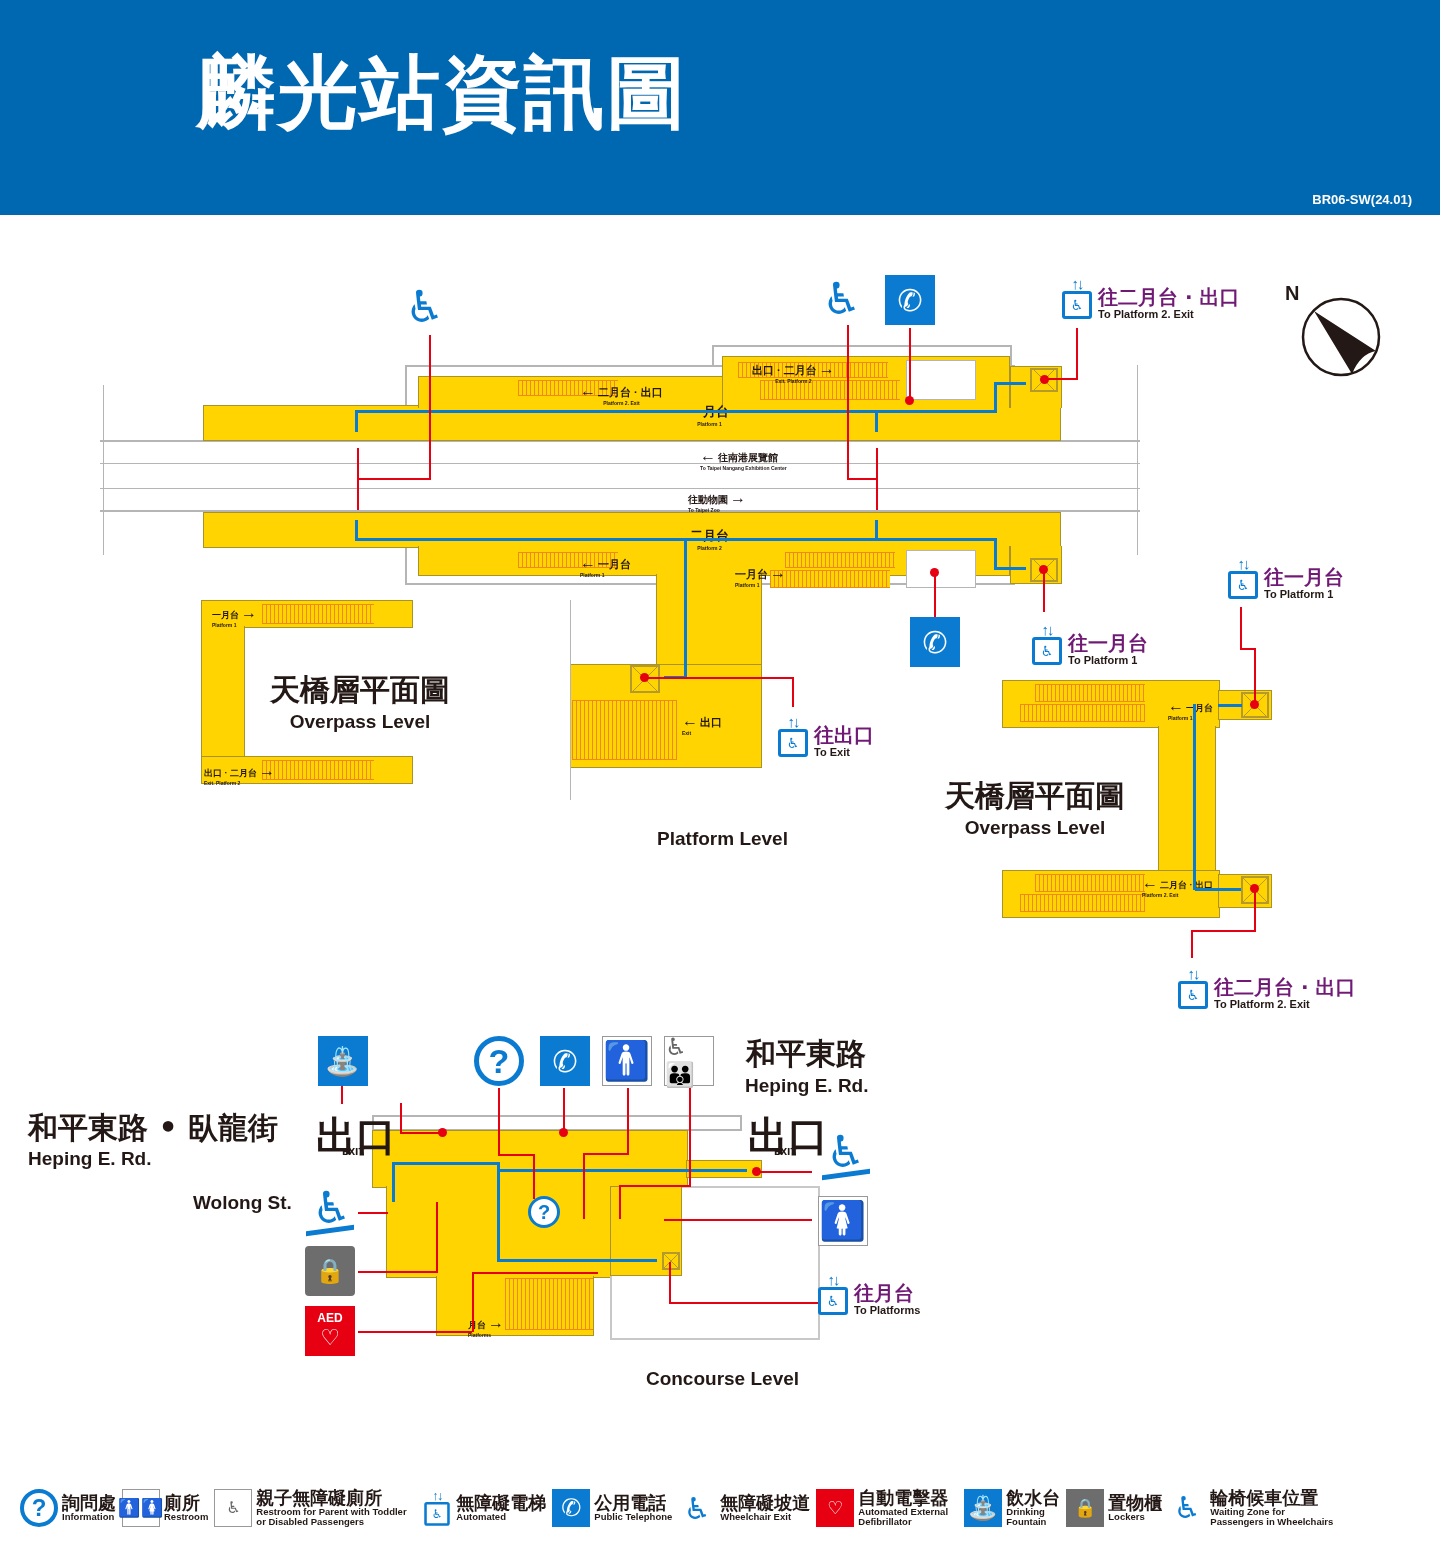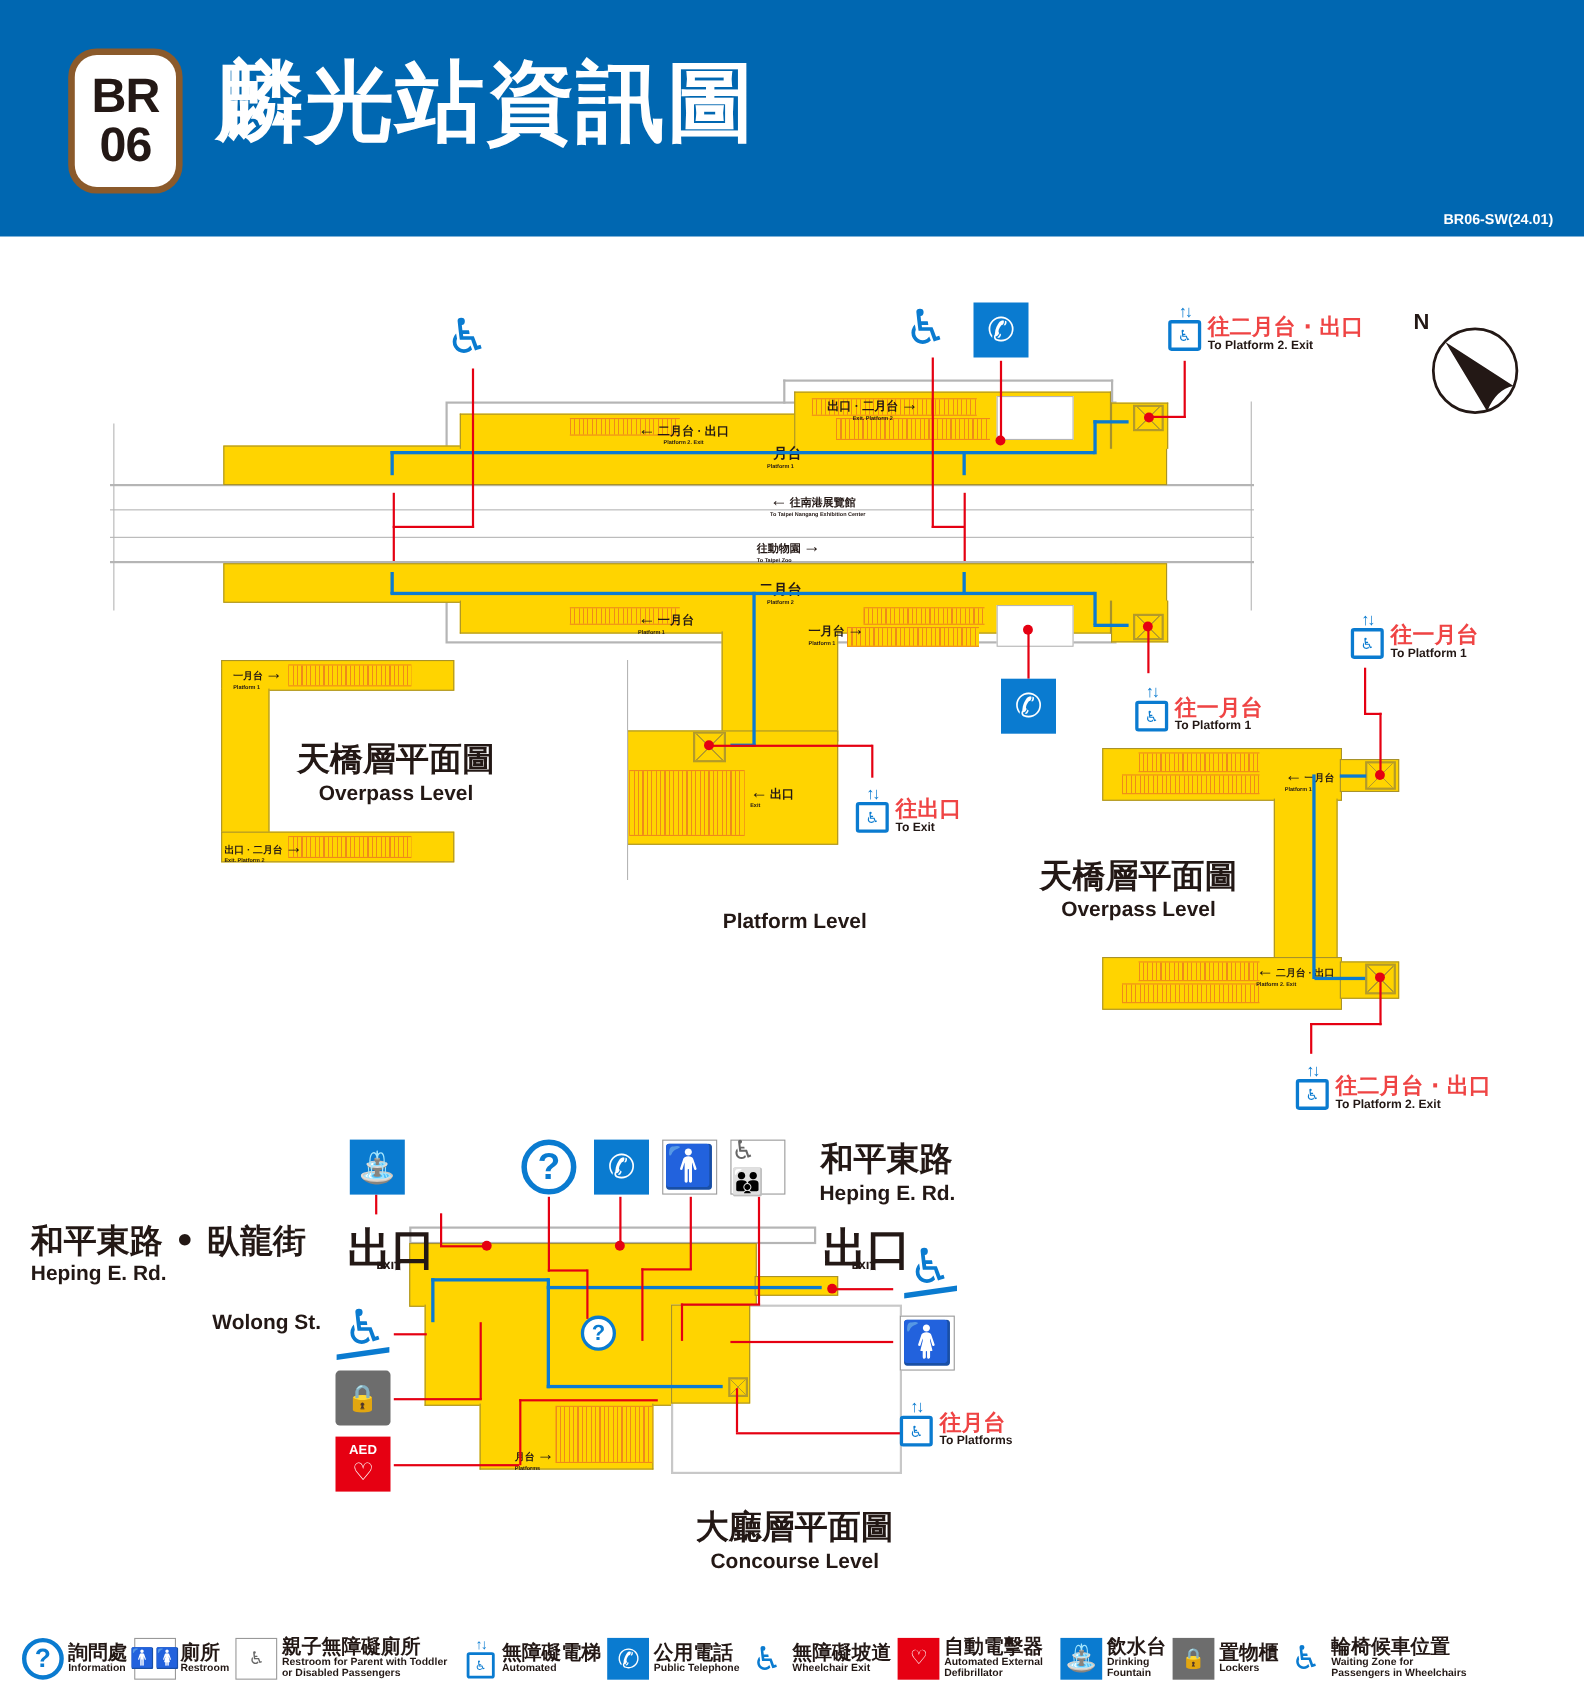--- a/index.html
+++ b/index.html
@@ -43,45 +43,39 @@
   .icon-blue-bg { background: #0a7bd0; color: #fff; }
   .icon-gray-bg { background: #6d6d6d; color: #fff; border-radius: 4px; }
   .icon-red-bg { background: #e60012; color: #fff; }
   .icon-outline { background: #fff; border: 1px solid #999; }
   .wc { color: #0a7bd0; font-size: 44px; line-height: 1; }
   .elev-sign { position: absolute; display: flex; align-items: flex-end; gap: 6px; }
   .elev-box { width: 30px; height: 44px; display: flex; flex-direction: column; align-items: center; }
   .elev-box .ar { color: #0a7bd0; font-size: 15px; font-weight: bold; line-height: 1; letter-spacing: -2px; }
   .elev-box .bx { width: 30px; height: 28px; border: 3px solid #0a7bd0; border-radius: 3px; color: #0a7bd0;
                   font-size: 14px; display: flex; align-items: center; justify-content: center; }
-  .elev-text .zh { font-size: 20px; font-weight: bold; color: #ef4444; font-family: "DejaVu Sans", sans-serif; line-height: 1.1; }
+  .elev-text .zh { font-size: 20px; font-weight: bold; color: #701a75; font-family: "DejaVu Sans", sans-serif; line-height: 1.1; }
   .elev-text .en { font-size: 11px; font-weight: bold; color: #231815; }
 
   .road-zh { font-size: 30px; font-weight: bold; color: #231815; font-family: "DejaVu Sans", sans-serif; }
   .road-en { font-size: 19px; font-weight: bold; color: #231815; }
   .exit-mark { position: absolute; font-size: 40px; font-weight: bold; color: #231815; font-family: "DejaVu Sans", sans-serif; line-height: 1; }
   .exit-mark small { font-size: 9px; display: block; margin-left: 26px; margin-top: -8px; }
 
   
   .legend { position: absolute; left: 20px; top: 1480px; width: 1410px; height: 56px; display: flex; align-items: center; gap: 6px; }
   .leg { display: flex; align-items: center; gap: 4px; }
   .leg-ic { width: 38px; height: 38px; display: flex; align-items: center; justify-content: center; font-size: 24px; font-weight: bold; }
   .leg-zh { font-size: 18px; font-weight: bold; font-family: "DejaVu Sans", sans-serif; line-height: 1.05; color: #231815; }
   .leg-en { font-size: 9.5px; font-weight: bold; line-height: 1.05; color: #231815; }
 </style>
 </head>
 <body>
 
 <div class="header">
-  <div class="badge">
-    <div class="badge-inner">
-      <span>BR</span>
-      <span>06</span>
-    </div>
-  </div>
   <div class="title-zh">麟光站資訊圖</div>
   <div class="code">BR06-SW(24.01)</div>
 </div>
 
 <div class="abs" style="left:1285px;top:282px;font-size:20px;font-weight:bold;">N</div>
 <svg class="abs" style="left:1300px;top:296px;" width="82" height="82">
   <circle cx="41" cy="41" r="38" fill="#fff" stroke="#231815" stroke-width="2.5"></circle>
   <path d="M14 15 L76 55 Q60 58 52 78 Z" fill="#231815"></path>
 </svg>
 
@@ -395,21 +389,20 @@
   <div class="exit-mark" style="left:316px;top:1116px;">
     <span>出口</span><small>EXIT</small>
   </div>
   <div class="abs road-zh" style="left:746px;top:1034px;">和平東路</div>
   <div class="abs road-en" style="left:745px;top:1075px;">Heping E. Rd.</div>
   <div class="exit-mark" style="left:748px;top:1116px;">
     <span>出口</span><small>EXIT</small>
   </div>
 
   <div class="abs" style="left:600px;top:1368px;width:245px;">
-    <div class="level-zh">大廳層平面圖</div>
     <div class="level-en">Concourse Level</div>
   </div>
 </div>
 
 <div class="legend">
   <div class="leg">
     <div class="leg-ic" style="border:4px solid #0a7bd0;border-radius:50%;color:#0a7bd0;">?</div>
     <div>
         <div class="leg-zh">詢問處</div>
         <div class="leg-en">Information</div>

